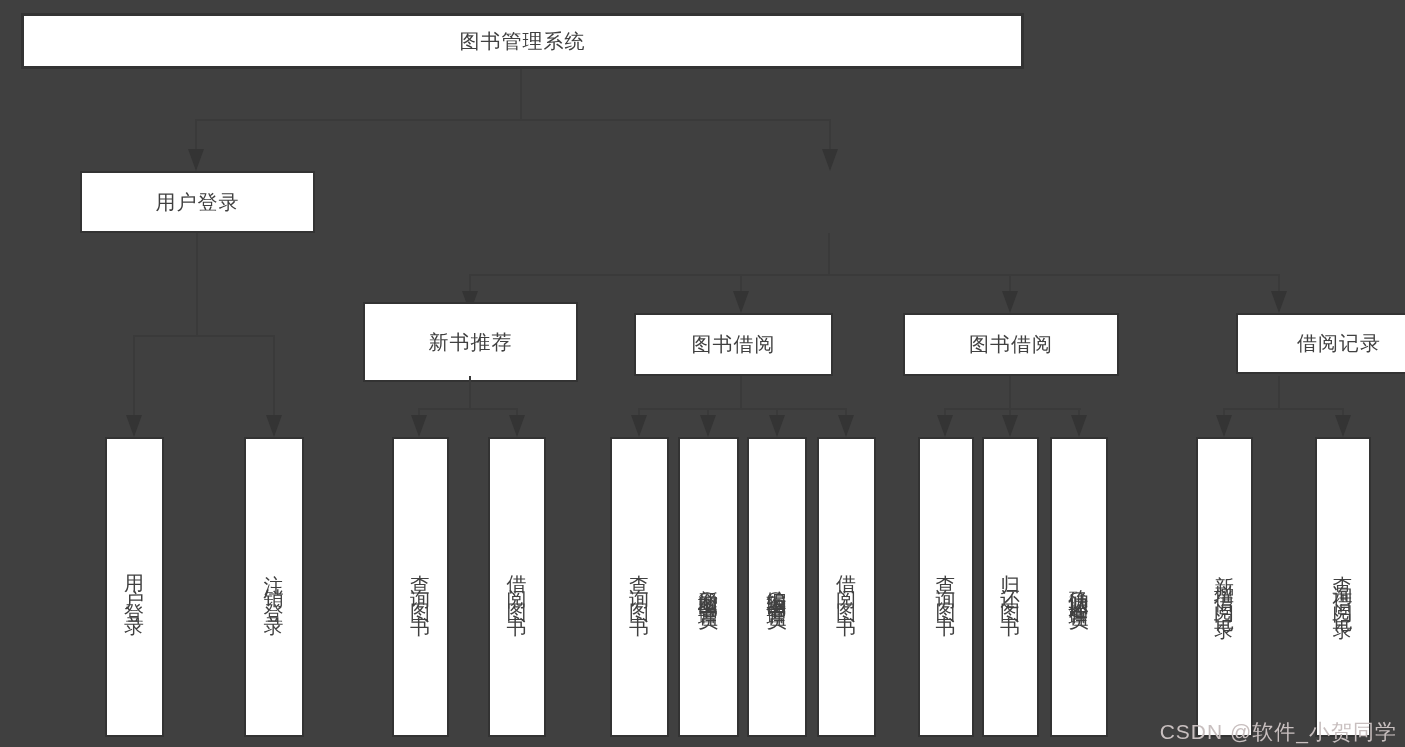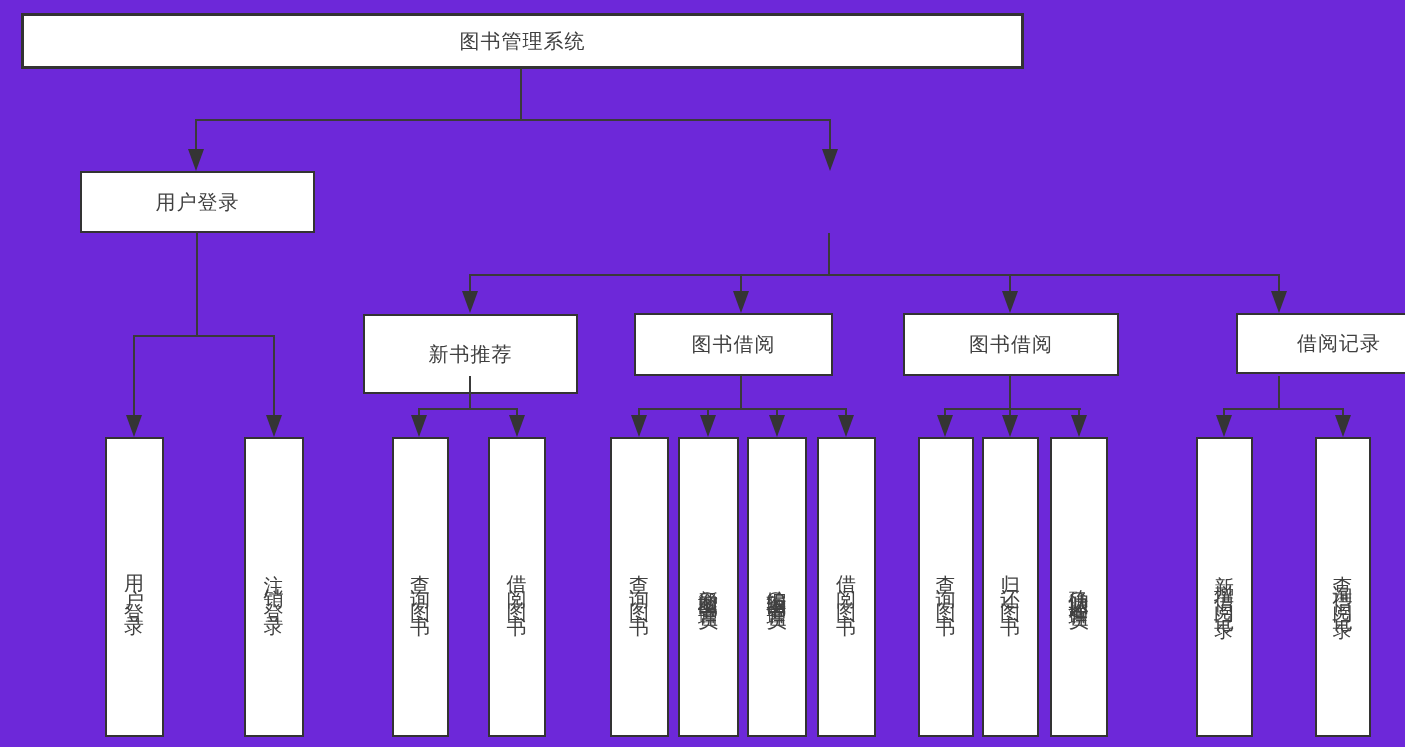--- a/index.html
+++ b/index.html
@@ -1,17 +1,17 @@
 <!DOCTYPE html>
 <html><head>
 <meta charset="utf-8">
 <style>
   html,body{margin:0;padding:0;background:#ffffff;}
   .canvas{
-    position:relative;width:1405px;height:747px;background:#6d28d9;
+    position:relative;width:1405px;height:747px;background:#404040;
     font-family:"Liberation Sans","DejaVu Sans",sans-serif;
     color:#404040;overflow:hidden;
   }
   .box{
     position:absolute;box-sizing:border-box;background:#ffffff;
     border:2px solid #333333;
     display:flex;align-items:center;justify-content:center;
     font-size:20px;color:#404040;letter-spacing:1px;
   }
   .rootbox{border-width:3px;}
@@ -73,21 +73,21 @@
   <div class="line" style="left:469px;top:274px;width:811px;height:2px;"></div>
   <div class="line" style="left:469px;top:274px;width:2px;height:22px;"></div>
   <div class="line" style="left:740px;top:274px;width:2px;height:22px;"></div>
   <div class="line" style="left:1009px;top:274px;width:2px;height:22px;"></div>
   <div class="line" style="left:1278px;top:274px;width:2px;height:22px;"></div>
   <div class="arrow" style="left:462px;top:291px;"></div>
   <div class="arrow" style="left:733px;top:291px;"></div>
   <div class="arrow" style="left:1002px;top:291px;"></div>
   <div class="arrow" style="left:1271px;top:291px;"></div>
 
-  <div class="box" style="left:363px;top:314px;width:215px;height:80px;">
+  <div class="box" style="left:363px;top:302px;width:215px;height:80px;">
     <span>新书推荐</span>
   </div>
   <div class="box" style="left:634px;top:313px;width:199px;height:63px;">
     <span>图书借阅</span>
   </div>
   <div class="box" style="left:903px;top:313px;width:216px;height:63px;">
     <span>图书借阅</span>
   </div>
   <div class="box" style="left:1236px;top:313px;width:206px;height:61px;">
     <span>借阅记录</span>
@@ -157,14 +157,15 @@
   <div class="arrow" style="left:1216px;top:415px;"></div>
   <div class="arrow" style="left:1335px;top:415px;"></div>
 
   <div class="box vbox" style="left:1196px;top:437px;width:57px;height:300px;">
     <span class="vtext sp-md">新增借阅记录</span>
   </div>
   <div class="box vbox" style="left:1315px;top:437px;width:56px;height:300px;">
     <span class="vtext sp-md">查询借阅记录</span>
   </div>
 
+  <div class="watermark">CSDN @软件_小贺同学</div>
 
 </div>
 
 </body></html>

